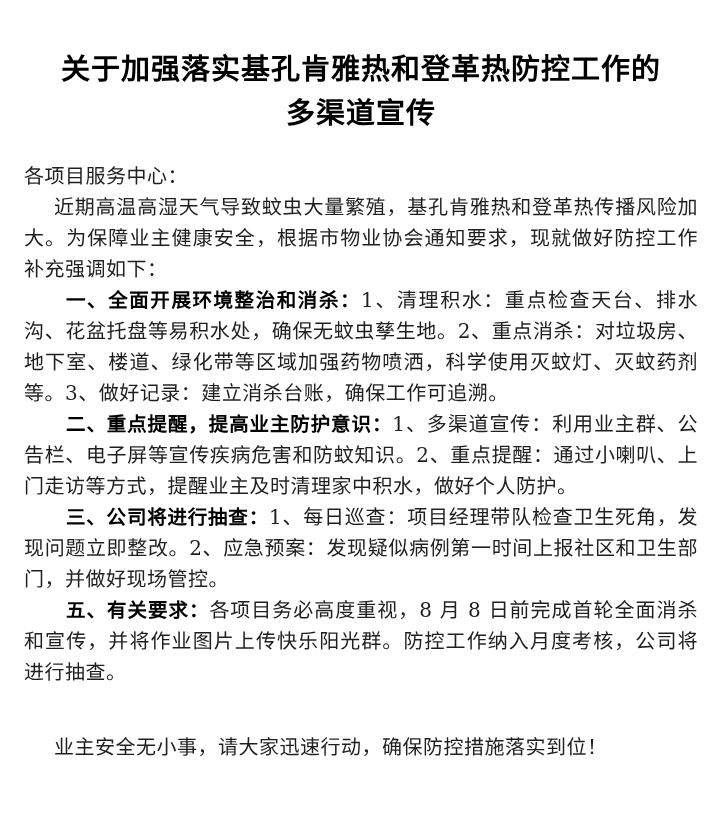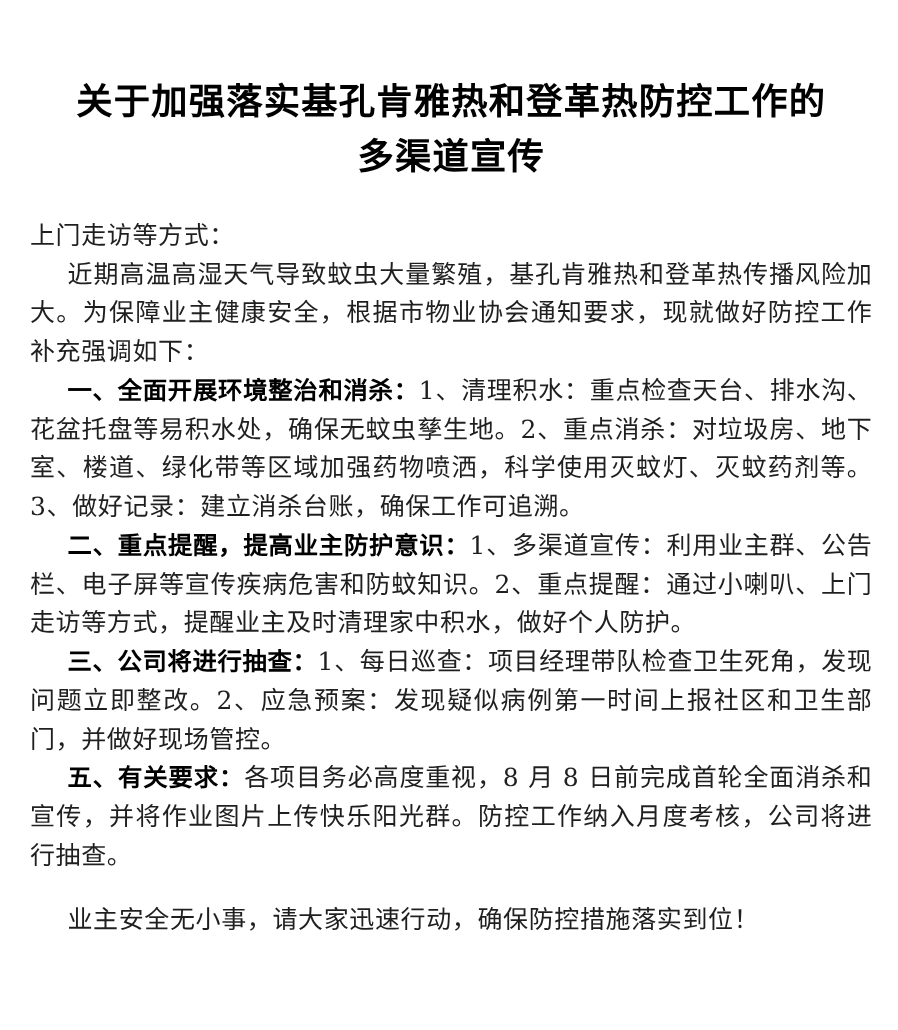--- a/index.html
+++ b/index.html
@@ -9,21 +9,21 @@
   }
   body {
     width: 718px;
     height: 824px;
     overflow: hidden;
   }
   .page {
     box-sizing: border-box;
     width: 718px;
     height: 824px;
-    padding: 59px 20px 0 24px;
+    padding: 47px 20px 0 24px;
     background: #ffffff;
     color: #1f1f1f;
     font-family: "DejaVu Serif", "Liberation Serif", serif;
   }
   .doc-title {
     margin: 0 0 26px 0;
     font-size: 29px;
     line-height: 44px;
     font-weight: 700;
     text-align: center;
@@ -38,36 +38,37 @@
     letter-spacing: 0.5px;
   }
   .indent {
     text-indent: 30px;
   }
   .lead {
     font-weight: 700;
     color: #000000;
     font-family: "DejaVu Sans", "Liberation Sans", sans-serif;
     font-size: 19.5px;
+    margin-left: 12px;
   }
   .closing {
-    margin-top: 20px;
+    margin-top: 44px;
   }
 </style>
 </head>
 <body>
 
 <div class="page">
 
   <h1 class="doc-title">
     <span>关于加强落实基孔肯雅热和登革热防控工作的</span><br>
     <span>多渠道宣传</span>
   </h1>
 
-  <p class="para">上门走访等方式：</p>
+  <p class="para">各项目服务中心：</p>
 
   <p class="para indent">近期高温高湿天气导致蚊虫大量繁殖，基孔肯雅热和登革热传播风险加大。为保障业主健康安全，根据市物业协会通知要求，现就做好防控工作补充强调如下：</p>
 
   <p class="para indent">
     <span class="lead">一、全面开展环境整治和消杀：</span><span>1、清理积水：重点检查天台、排水沟、花盆托盘等易积水处，确保无蚊虫孳生地。2、重点消杀：对垃圾房、地下室、楼道、绿化带等区域加强药物喷洒，科学使用灭蚊灯、灭蚊药剂等。3、做好记录：建立消杀台账，确保工作可追溯。</span>
   </p>
 
   <p class="para indent">
     <span class="lead">二、重点提醒，提高业主防护意识：</span><span>1、多渠道宣传：利用业主群、公告栏、电子屏等宣传疾病危害和防蚊知识。2、重点提醒：通过小喇叭、上门走访等方式，提醒业主及时清理家中积水，做好个人防护。</span>
   </p>

